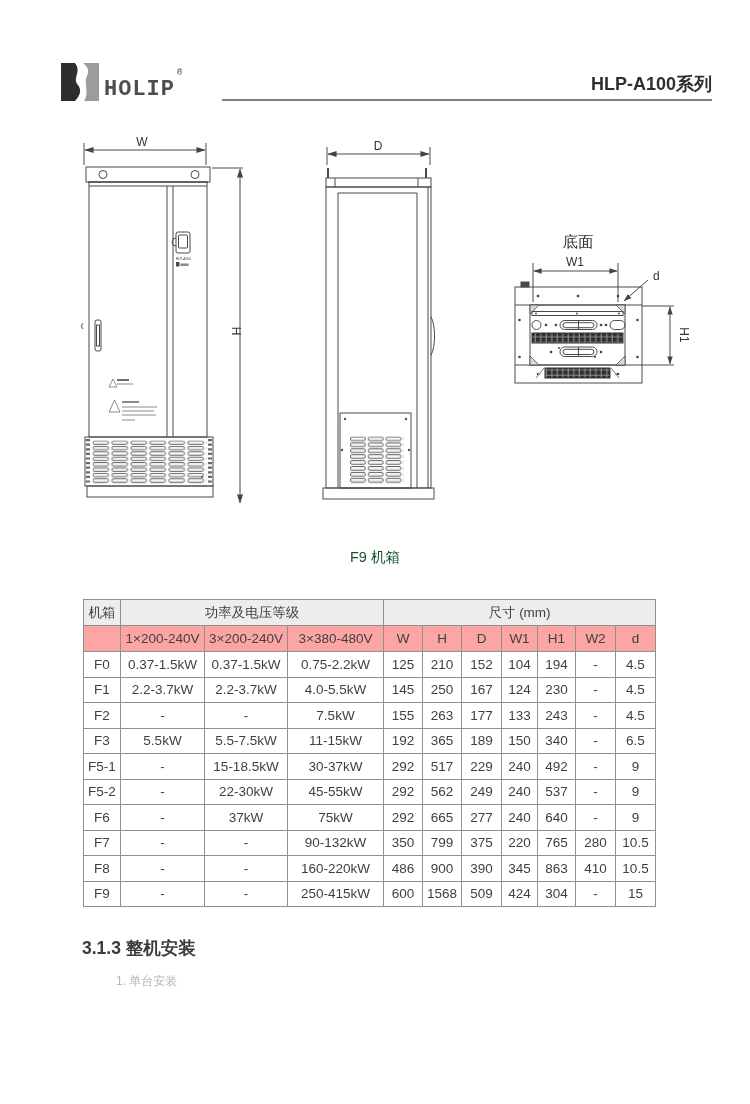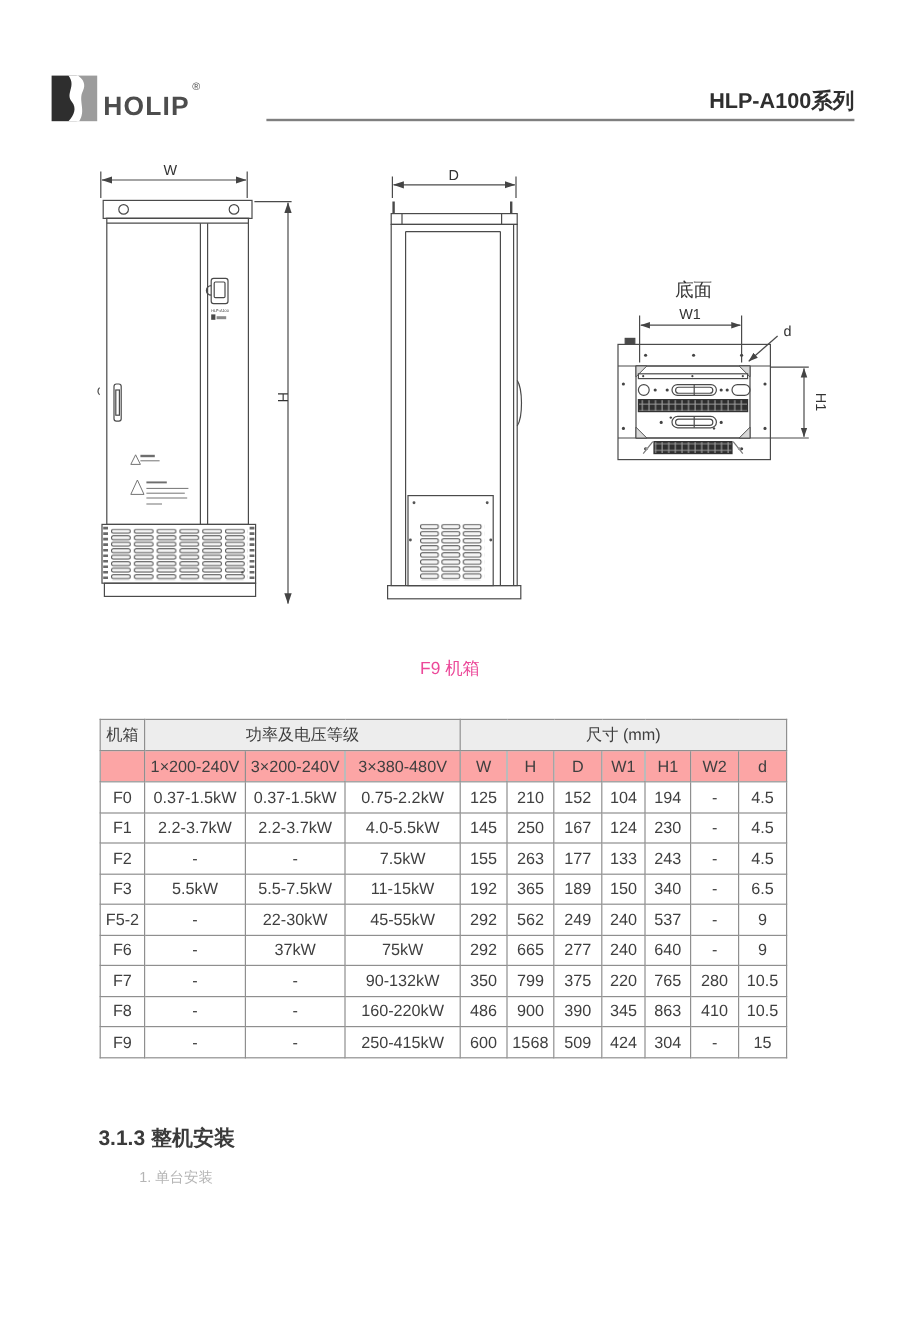--- a/index.html
+++ b/index.html
@@ -1,30 +1,30 @@
 <!DOCTYPE html>
 <html><head>
 <meta charset="utf-8">
 <style>
   html,body{margin:0;padding:0;background:#fff;}
   .page{position:relative;width:750px;height:1104px;background:#ffffff;overflow:hidden;
         font-family:"Liberation Sans","DejaVu Sans",sans-serif;color:#3d3d3d;}
   .abs{position:absolute;}
 
   
-  .logo-group{left:42px;top:62px;display:flex;align-items:center;}
+  .logo-group{left:60px;top:62px;display:flex;align-items:center;font-family:Liberation Mono, monospace;}
   .logo-word{font-size:22px;font-weight:bold;color:#4d4d4d;letter-spacing:1px;
              margin-left:4px;margin-top:14px;}
   .logo-reg{font-size:9px;color:#4d4d4d;vertical-align:top;position:relative;top:-9px;left:2px;font-weight:normal;}
   .series-title{right:38px;top:72px;font-size:18px;font-weight:600;color:#2f2f2f;}
   .header-rule{left:222px;top:99px;width:490px;height:2px;background:#7f7f7f;}
 
   
   svg text{font-family:"Liberation Sans","DejaVu Sans",sans-serif;fill:#333;}
-  .caption{left:0;right:0;top:548px;text-align:center;font-size:14.5px;color:#ec4899;}
+  .caption{left:0;right:0;top:548px;text-align:center;font-size:14.5px;color:#14532d;}
 
   
   .dim-table{left:83px;top:599px;border-collapse:collapse;table-layout:fixed;font-size:13.5px;color:#3f3f3f;}
   .dim-table th,.dim-table td{border:1px solid #8f8f8f;text-align:center;vertical-align:middle;
       padding:0 2px;font-weight:normal;overflow:hidden;white-space:nowrap;}
   .dim-table thead tr.group-row th{height:25px;background:#ededed;}
   .dim-table thead tr.sub-row td{height:25px;background:#fca5a5;}
   .dim-table tbody tr td{height:24.5px;background:#ffffff;}
 
   
@@ -322,20 +322,33 @@
           <td>11-15kW</td>
           <td>192</td>
           <td>365</td>
           <td>189</td>
           <td>150</td>
           <td>340</td>
           <td>-</td>
           <td>6.5</td>
         </tr>
         <tr>
+          <td>F5-1</td>
+          <td>-</td>
+          <td>15-18.5kW</td>
+          <td>30-37kW</td>
+          <td>292</td>
+          <td>517</td>
+          <td>229</td>
+          <td>240</td>
+          <td>492</td>
+          <td>-</td>
+          <td>9</td>
+        </tr>
+        <tr>
           <td>F5-2</td>
           <td>-</td>
           <td>22-30kW</td>
           <td>45-55kW</td>
           <td>292</td>
           <td>562</td>
           <td>249</td>
           <td>240</td>
           <td>537</td>
           <td>-</td>

